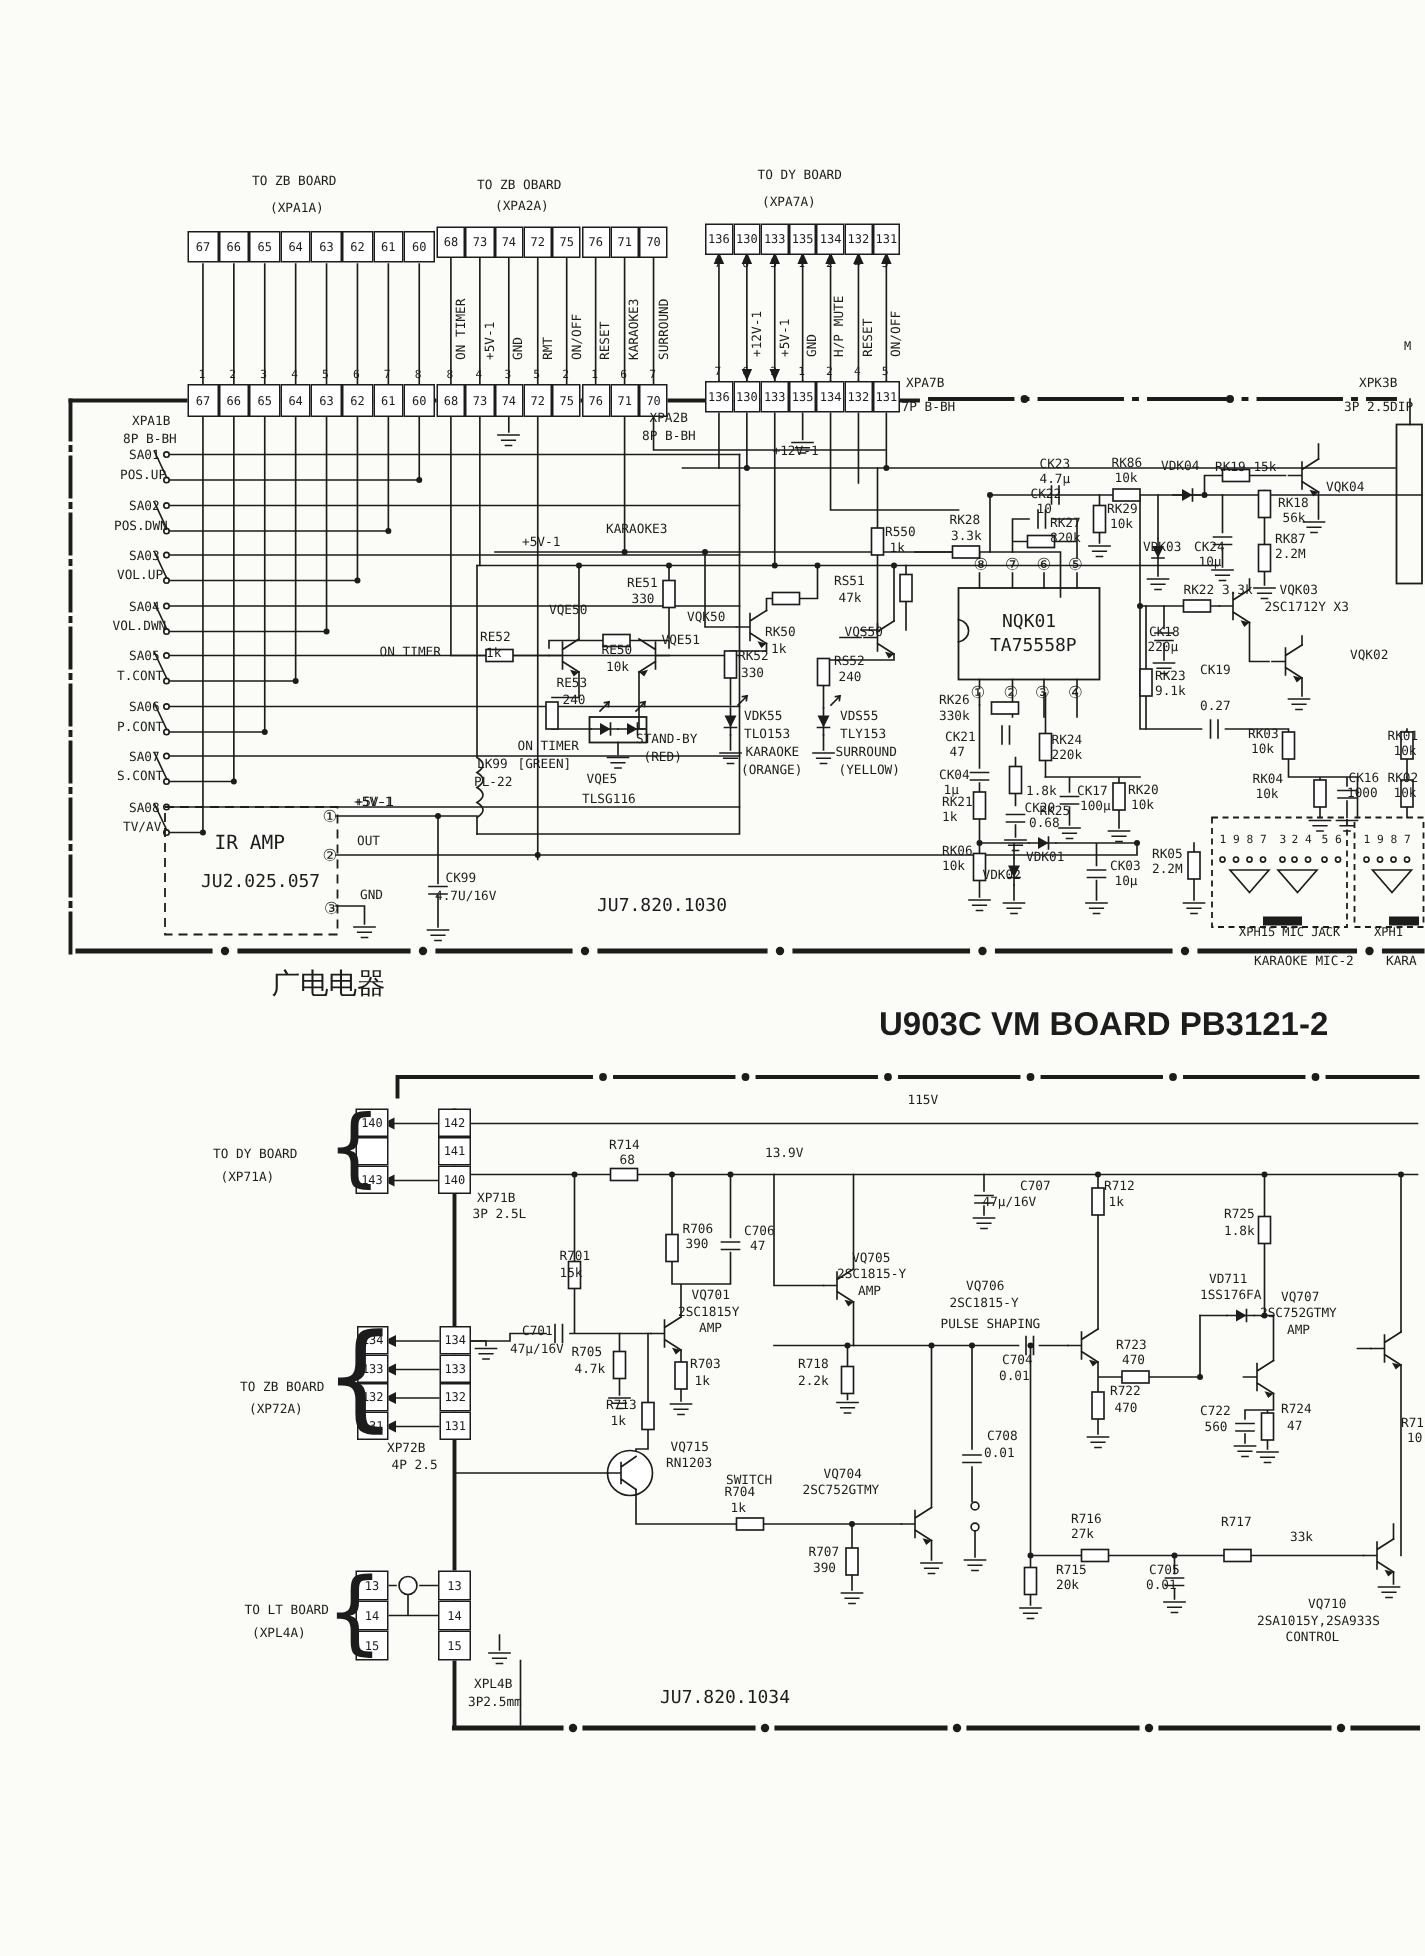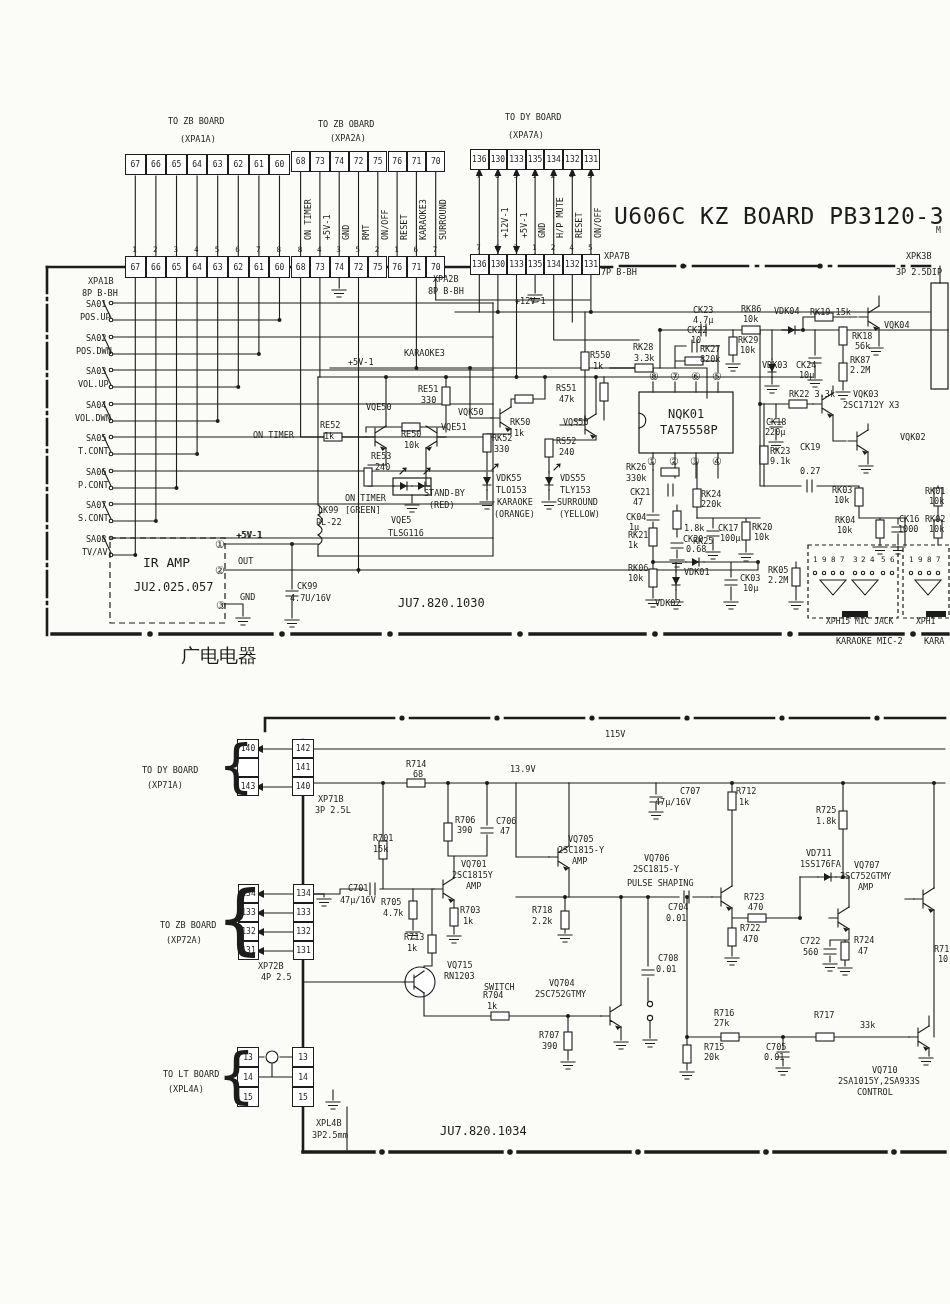--- a/index.html
+++ b/index.html
@@ -384,23 +384,23 @@
       <use href="#gnd" x="830" y="964"></use>
     <use href="#gnd" x="845" y="968"></use>
       <use href="#gnd" x="656" y="812"></use>
     <use href="#gnd" x="687" y="1072"></use>
       <use href="#gnd" x="783" y="1068"></use>
     <use href="#gnd" x="926" y="1058"></use>
       <use href="#gnd" x="333" y="1102"></use>
     <use href="#gnd" x="324" y="899"></use>
   </svg>
 
-  <div class="title1">U606C KZ BOARD PB3120-3</div>
   <div class="title1sfx">M</div>
   <div class="wm1">广电电器</div>
+  <div class="title2">U903C VM BOARD PB3121-2</div>
 
 <div class="lbl" style="left: 168px; top: 117px;">TO ZB BOARD</div>
     <div class="lbl" style="left: 180px; top: 135px;">(XPA1A)</div>
     <div class="lbl" style="left: 318px; top: 120px;">TO ZB OBARD</div>
     <div class="lbl" style="left: 330px; top: 134px;">(XPA2A)</div>
     <div class="lbl" style="left: 505px; top: 113px;">TO DY BOARD</div>
     <div class="lbl" style="left: 508px; top: 131px;">(XPA7A)</div>
     <div class="lbl v" style="left: 304px; top: 240px; font-size: 8.5px;">ON TIMER</div>
     <div class="lbl v" style="left: 323px; top: 240px; font-size: 8.5px;">+5V-1</div>
     <div class="lbl v" style="left: 342px; top: 240px; font-size: 8.5px;">GND</div>
@@ -528,21 +528,21 @@
     <div class="lbl" style="left: 686px; top: 545px;">0.68</div>
     <div class="lbl" style="left: 718px; top: 524px;">CK17</div>
     <div class="lbl" style="left: 720px; top: 534px;">100μ</div>
     <div class="lbl" style="left: 752px; top: 523px;">RK20</div>
     <div class="lbl" style="left: 754px; top: 533px;">10k</div>
     <div class="lbl" style="left: 628px; top: 531px;">RK21</div>
     <div class="lbl" style="left: 628px; top: 541px;">1k</div>
     <div class="lbl" style="left: 628px; top: 564px;">RK06</div>
     <div class="lbl" style="left: 628px; top: 574px;">10k</div>
     <div class="lbl" style="left: 684px; top: 568px;">VDK01</div>
-    <div class="lbl" style="left: 655px; top: 599px;">VDK02</div>
+    <div class="lbl" style="left: 655px; top: 580px;">VDK02</div>
     <div class="lbl" style="left: 740px; top: 574px;">CK03</div>
     <div class="lbl" style="left: 743px; top: 584px;">10μ</div>
     <div class="lbl" style="left: 768px; top: 566px;">RK05</div>
     <div class="lbl" style="left: 768px; top: 576px;">2.2M</div>
     <div class="lbl" style="left: 832px; top: 486px;">RK03</div>
     <div class="lbl" style="left: 834px; top: 496px;">10k</div>
     <div class="lbl" style="left: 835px; top: 516px;">RK04</div>
     <div class="lbl" style="left: 837px; top: 526px;">10k</div>
     <div class="lbl" style="left: 899px; top: 515px;">CK16</div>
     <div class="lbl" style="left: 898px; top: 525px;">1000</div>

